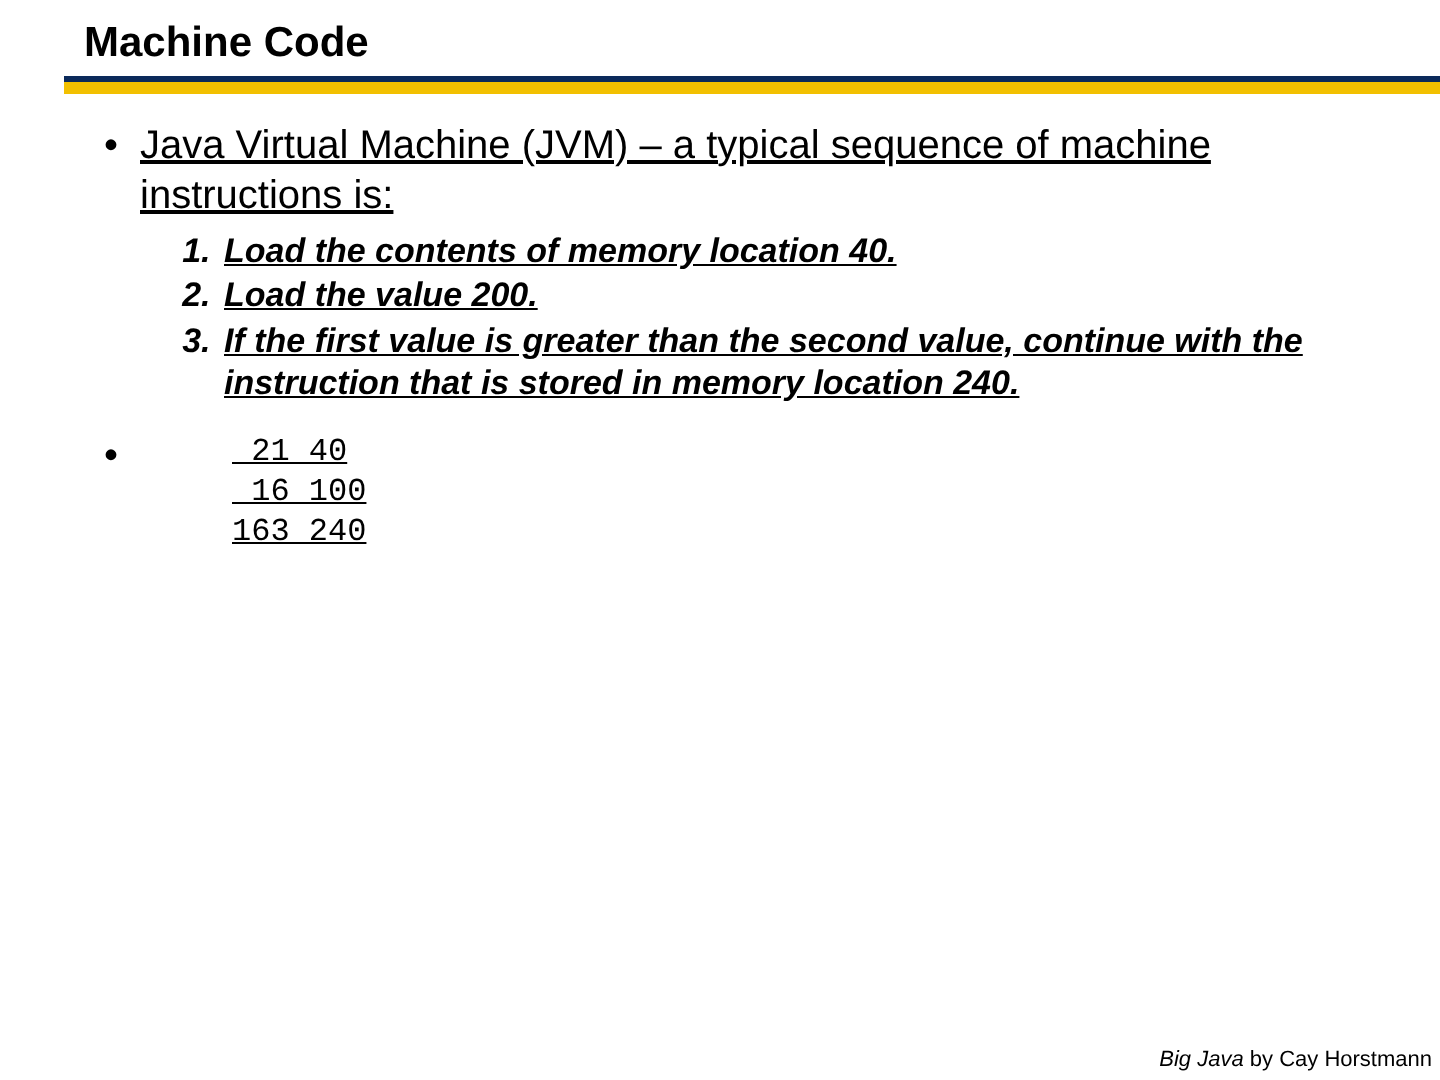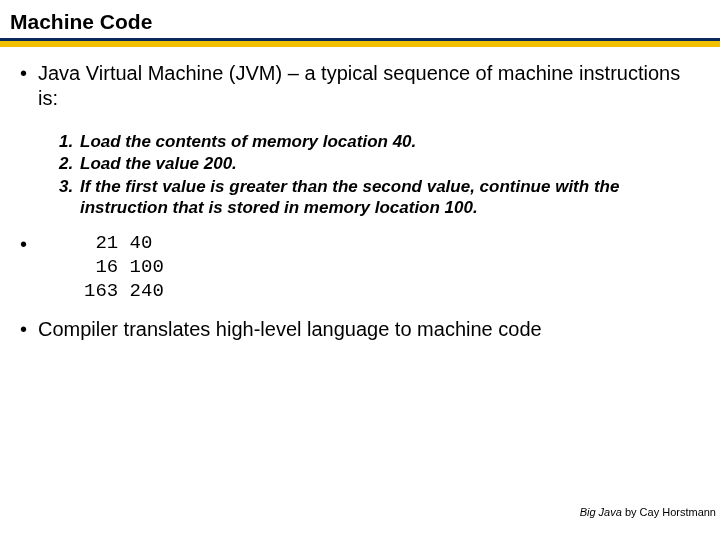--- a/index.html
+++ b/index.html
@@ -10,20 +10,21 @@
     background: #fff;
     font-family: Arial, Helvetica, sans-serif;
     color: #000;
     overflow: hidden;
   }
   .slide {
     width: 720px;
     height: 540px;
     position: relative;
     box-sizing: border-box;
+    padding-left: 32px;
   }
   .title-block {
     padding: 10px 0 0 10px;
   }
   .title {
     font-size: 21px;
     font-weight: bold;
     margin: 0 0 4px 0;
   }
   .rule-navy {
@@ -32,61 +33,62 @@
     width: 100%;
   }
   .rule-gold {
     height: 6px;
     background: #f2c000;
     width: 100%;
   }
   .content {
     padding: 14px 16px 0 16px;
     font-size: 20px;
+    text-decoration: underline;
   }
   ul.bullets {
     list-style: none;
     margin: 0;
     padding: 0;
   }
   ul.bullets > li {
     position: relative;
     padding-left: 22px;
     margin: 0 0 14px 0;
     line-height: 1.25;
   }
   ul.bullets > li::before {
     content: "•";
     position: absolute;
     left: 4px;
     top: 0;
     font-size: 20px;
   }
   ol.steps {
-    margin: 20px 0 0 0;
+    margin: 4px 0 0 0;
     padding-left: 40px;
     font-size: 17px;
     font-weight: bold;
     font-style: italic;
   }
   ol.steps li {
     margin: 1px 0;
     line-height: 1.25;
     padding-left: 2px;
   }
   .codeblock {
     font-family: "Courier New", Courier, monospace;
-    font-size: 19px;
+    font-size: 16px;
     white-space: pre;
     margin: 4px 0 0 46px;
     line-height: 1.25;
   }
   .footer {
     position: absolute;
-    bottom: 20px;
+    bottom: 2px;
     right: 4px;
     text-align: right;
     font-size: 11px;
     line-height: 1.25;
   }
   .footer .book {
     font-style: italic;
   }
 </style>
 </head>
@@ -101,33 +103,30 @@
   <div class="rule-gold"></div>
 
   <div class="content">
     <ul class="bullets">
 
       <li>
         <span>Java Virtual Machine (JVM) – a typical sequence of machine instructions is:</span>
         <ol class="steps">
           <li>Load the contents of memory location 40.</li>
           <li>Load the value 200.</li>
-          <li>If the first value is greater than the second value, continue with the instruction that is stored in memory location 100.</li>
+          <li>If the first value is greater than the second value, continue with the instruction that is stored in memory location 240.</li>
         </ol>
       </li>
 
       <li>
         <div class="codeblock"> 21 40
  16 100
 163 240</div>
       </li>
 
-      <li>
-        <span>Compiler translates high-level language to machine code</span>
-      </li>
 
     </ul>
   </div>
 
   <div class="footer">
     <div>
       <span class="book">Big Java</span><span> by Cay Horstmann</span>
     </div>
   </div>
 

